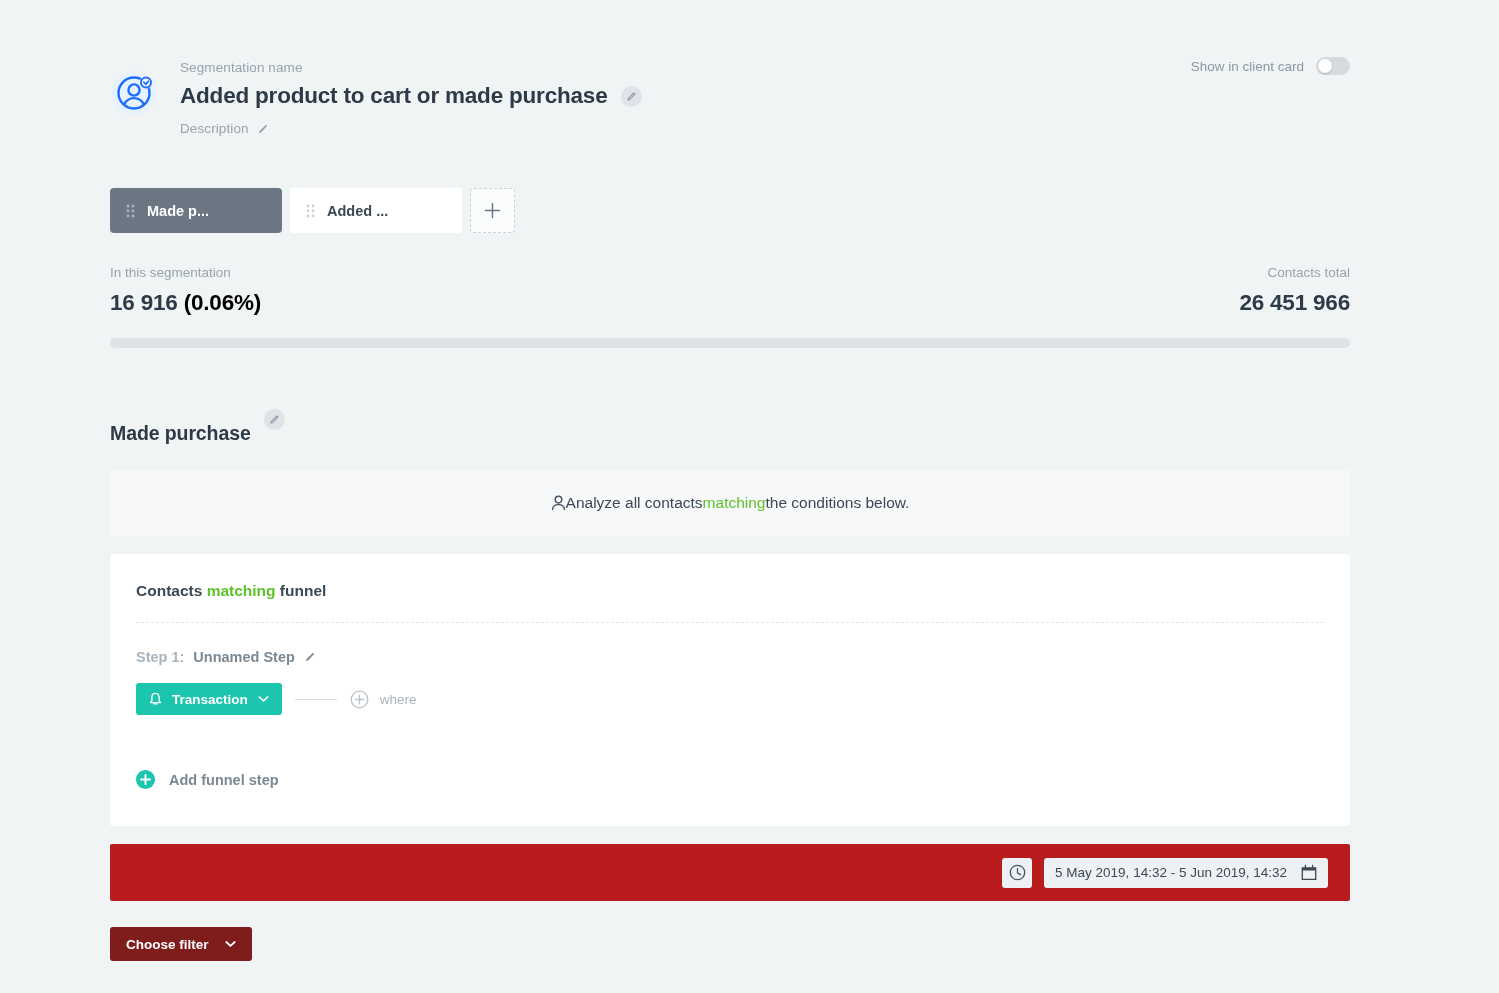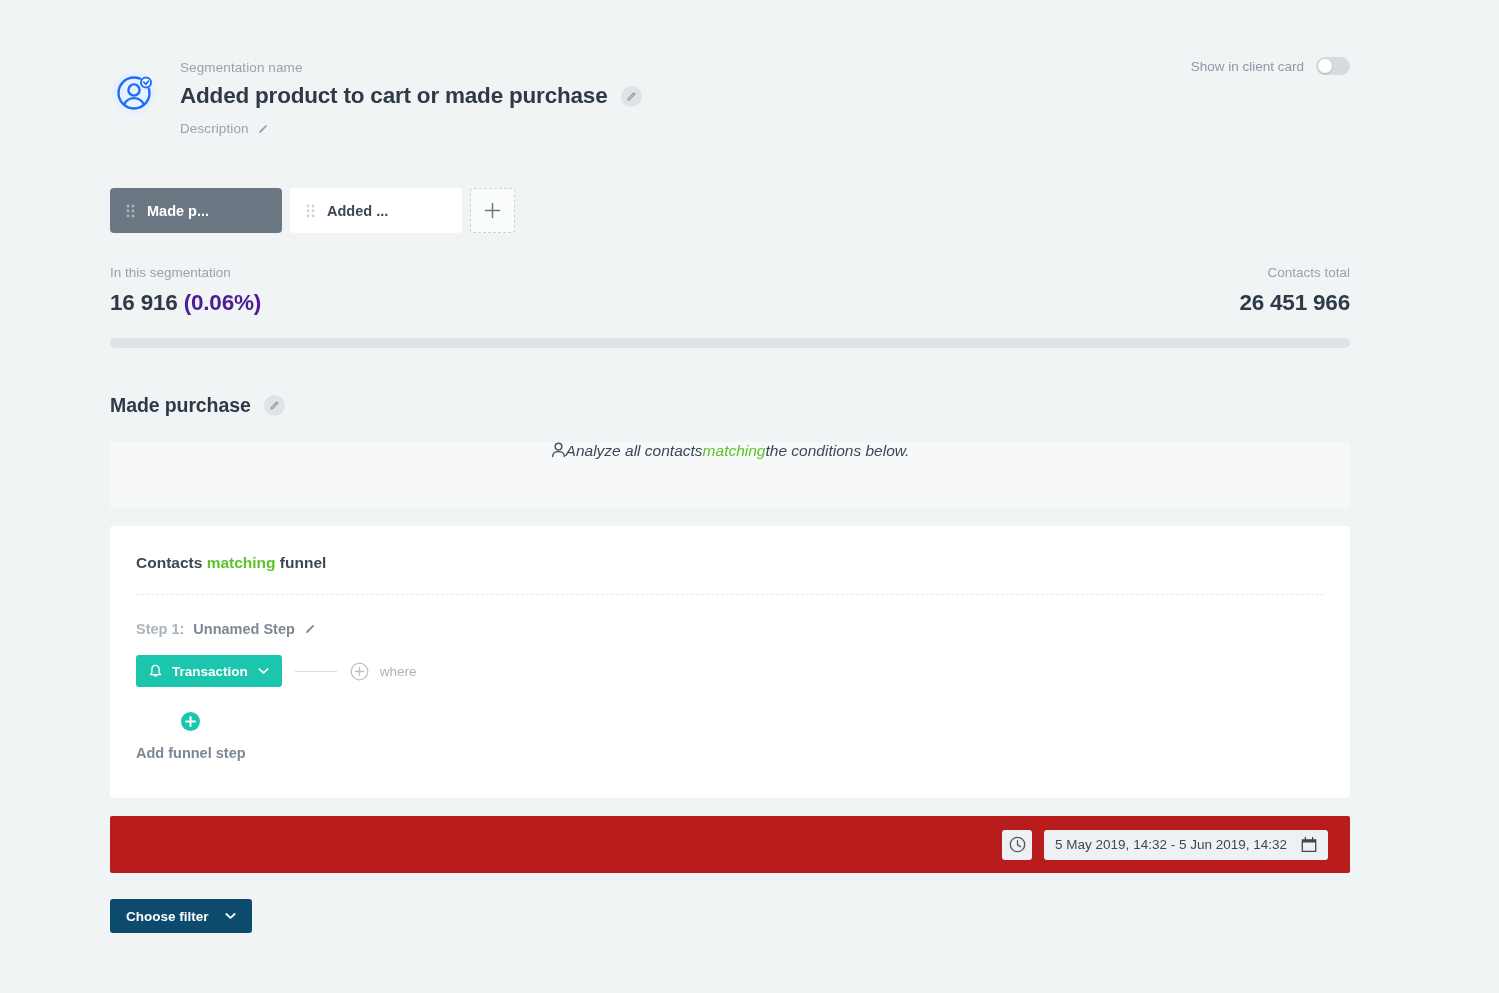--- a/index.html
+++ b/index.html
@@ -117,48 +117,48 @@
     display: flex; justify-content: space-between; align-items: flex-end;
   }
   .stat-left { text-align: left; }
   .stat-right { text-align: right; }
   .stat-caption { font-size: 13.5px; color: #97a3ad; }
   .stat-value {
     margin-top: 10px;
     font-size: 22.5px; font-weight: bold; color: #2e3a47;
     letter-spacing: -.2px;
   }
-  .stat-value .pct { color: #4c1d95; font-weight: bold; }
+  .stat-value .pct { color: #000000; font-weight: bold; }
   .progress-track {
     margin-top: 22px;
     height: 10px; border-radius: 5px;
     background: #dfe3e6;
     width: 100%;
   }
 
   
   .section-title-row {
     margin-top: 46px;
     display: flex; align-items: center; gap: 13px;
   }
   .section-title {
     font-size: 19.5px; font-weight: bold; color: #2e3a47;
     letter-spacing: -.1px;
+    margin-top: 28px;
   }
 
   
   .analyze-bar {
     margin-top: 25px;
     height: 66px;
     background: #f7f8fa;
-    display: flex; justify-content: center;
+    display: flex; align-items: center; justify-content: center;
     font-size: 15.5px;
     color: #3c4856;
     border-radius: 2px;
-    font-style: italic;
   }
   .analyze-bar .green { color: #5ec22a; }
   .analyze-bar .w { font-weight: normal; }
 
   
   .funnel-card {
     margin-top: 18px;
     background: #ffffff;
     border-radius: 3px;
     padding: 28px 26px 0 26px;
@@ -202,21 +202,20 @@
   .plus-circle-outline { cursor: pointer; display: block; flex: 0 0 auto; }
   .where-label {
     margin-left: 11px;
     font-size: 13.5px; color: #a9b4bd;
   }
   .add-step-row {
     position: absolute;
     left: 26px; bottom: 37px;
     display: flex; align-items: center; gap: 14px;
     cursor: pointer;
-    flex-direction: column;
   }
   .add-step-label {
     font-size: 14.5px; font-weight: bold; color: #7b8894;
   }
 
   
   .date-bar {
     margin-top: 18px;
     height: 57px;
     background: #b91c1c;
@@ -240,21 +239,21 @@
     padding: 0 11px;
     font-size: 13.5px; color: #3c4856;
     cursor: pointer;
   }
 
   
   .footer { margin-top: 26px; }
   .btn-primary {
     display: inline-flex; align-items: center; gap: 16px;
     height: 34px;
-    background: #0c4a6e;
+    background: #7f1d1d;
     border-radius: 3px;
     padding: 0 16px;
     color: #ffffff;
     font-size: 13.5px; font-weight: bold;
     cursor: pointer;
   }
 </style>
 </head>
 <body>
 

